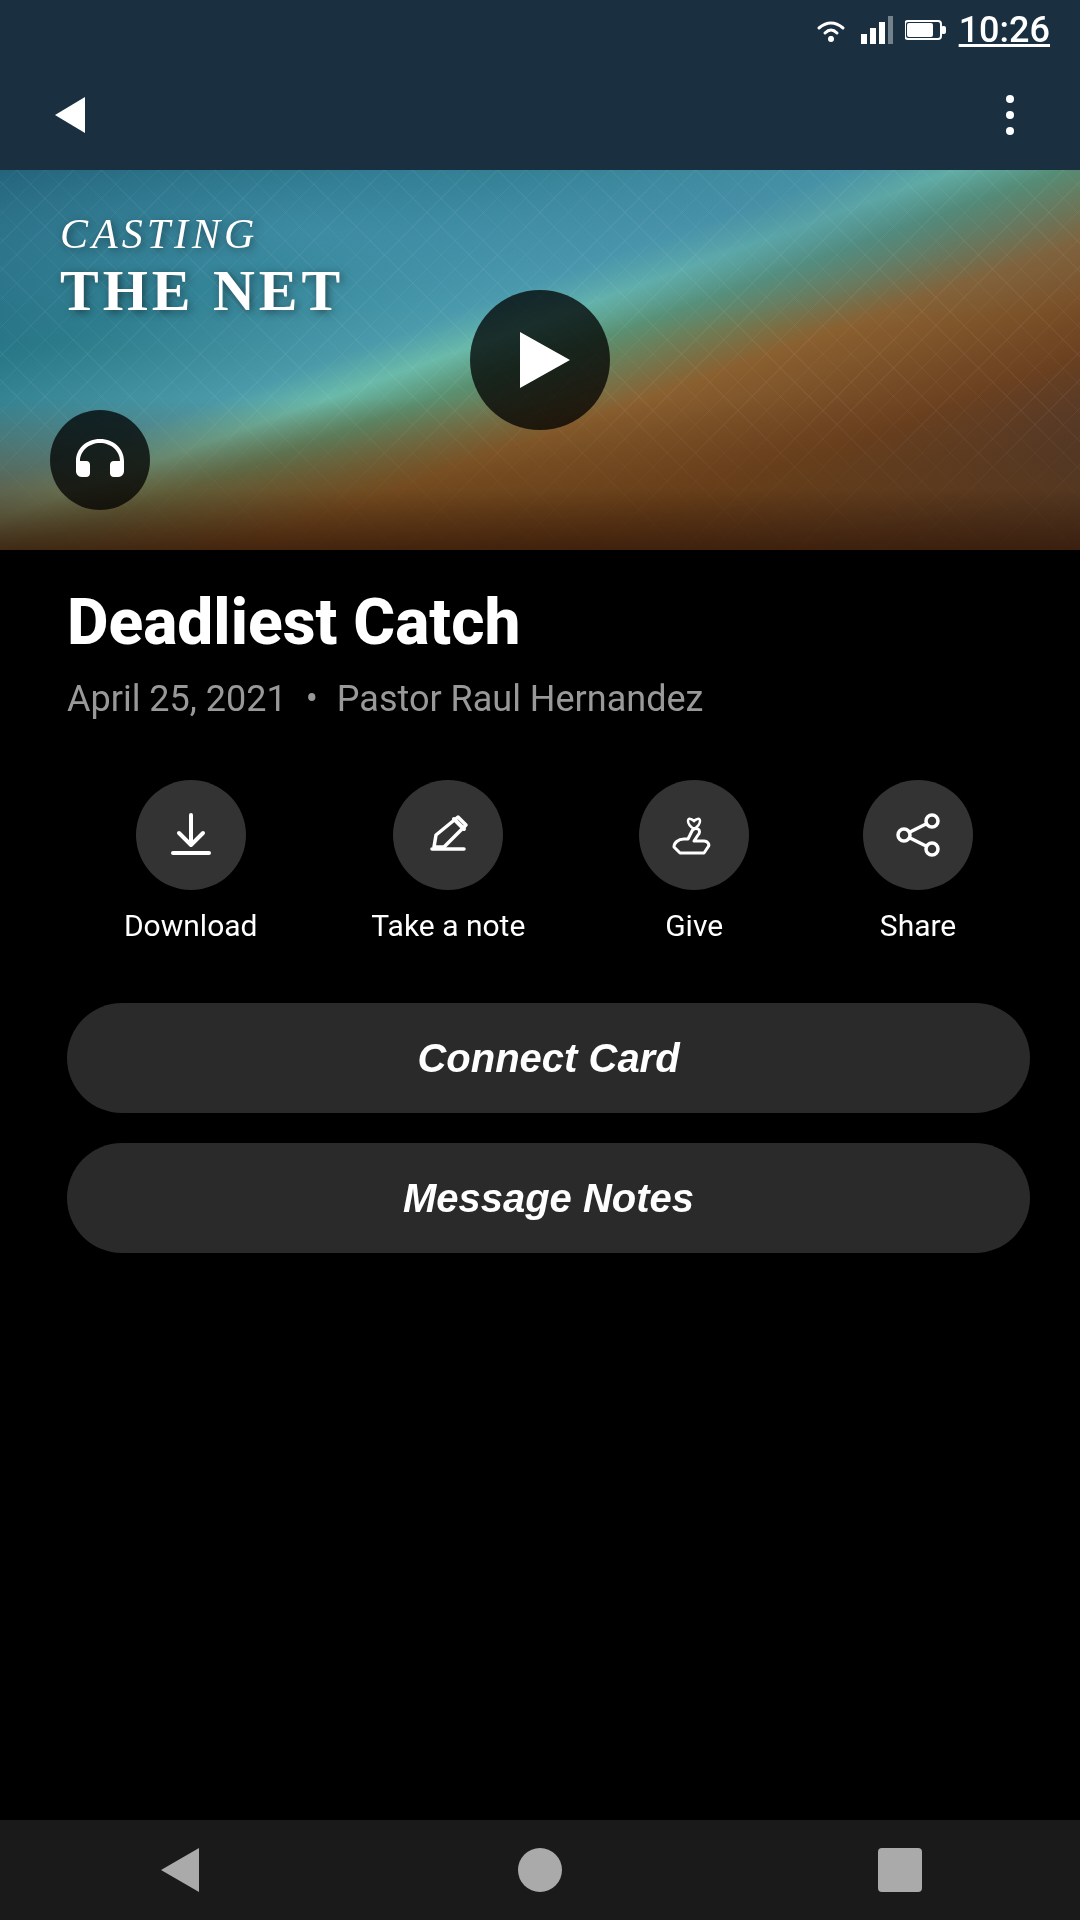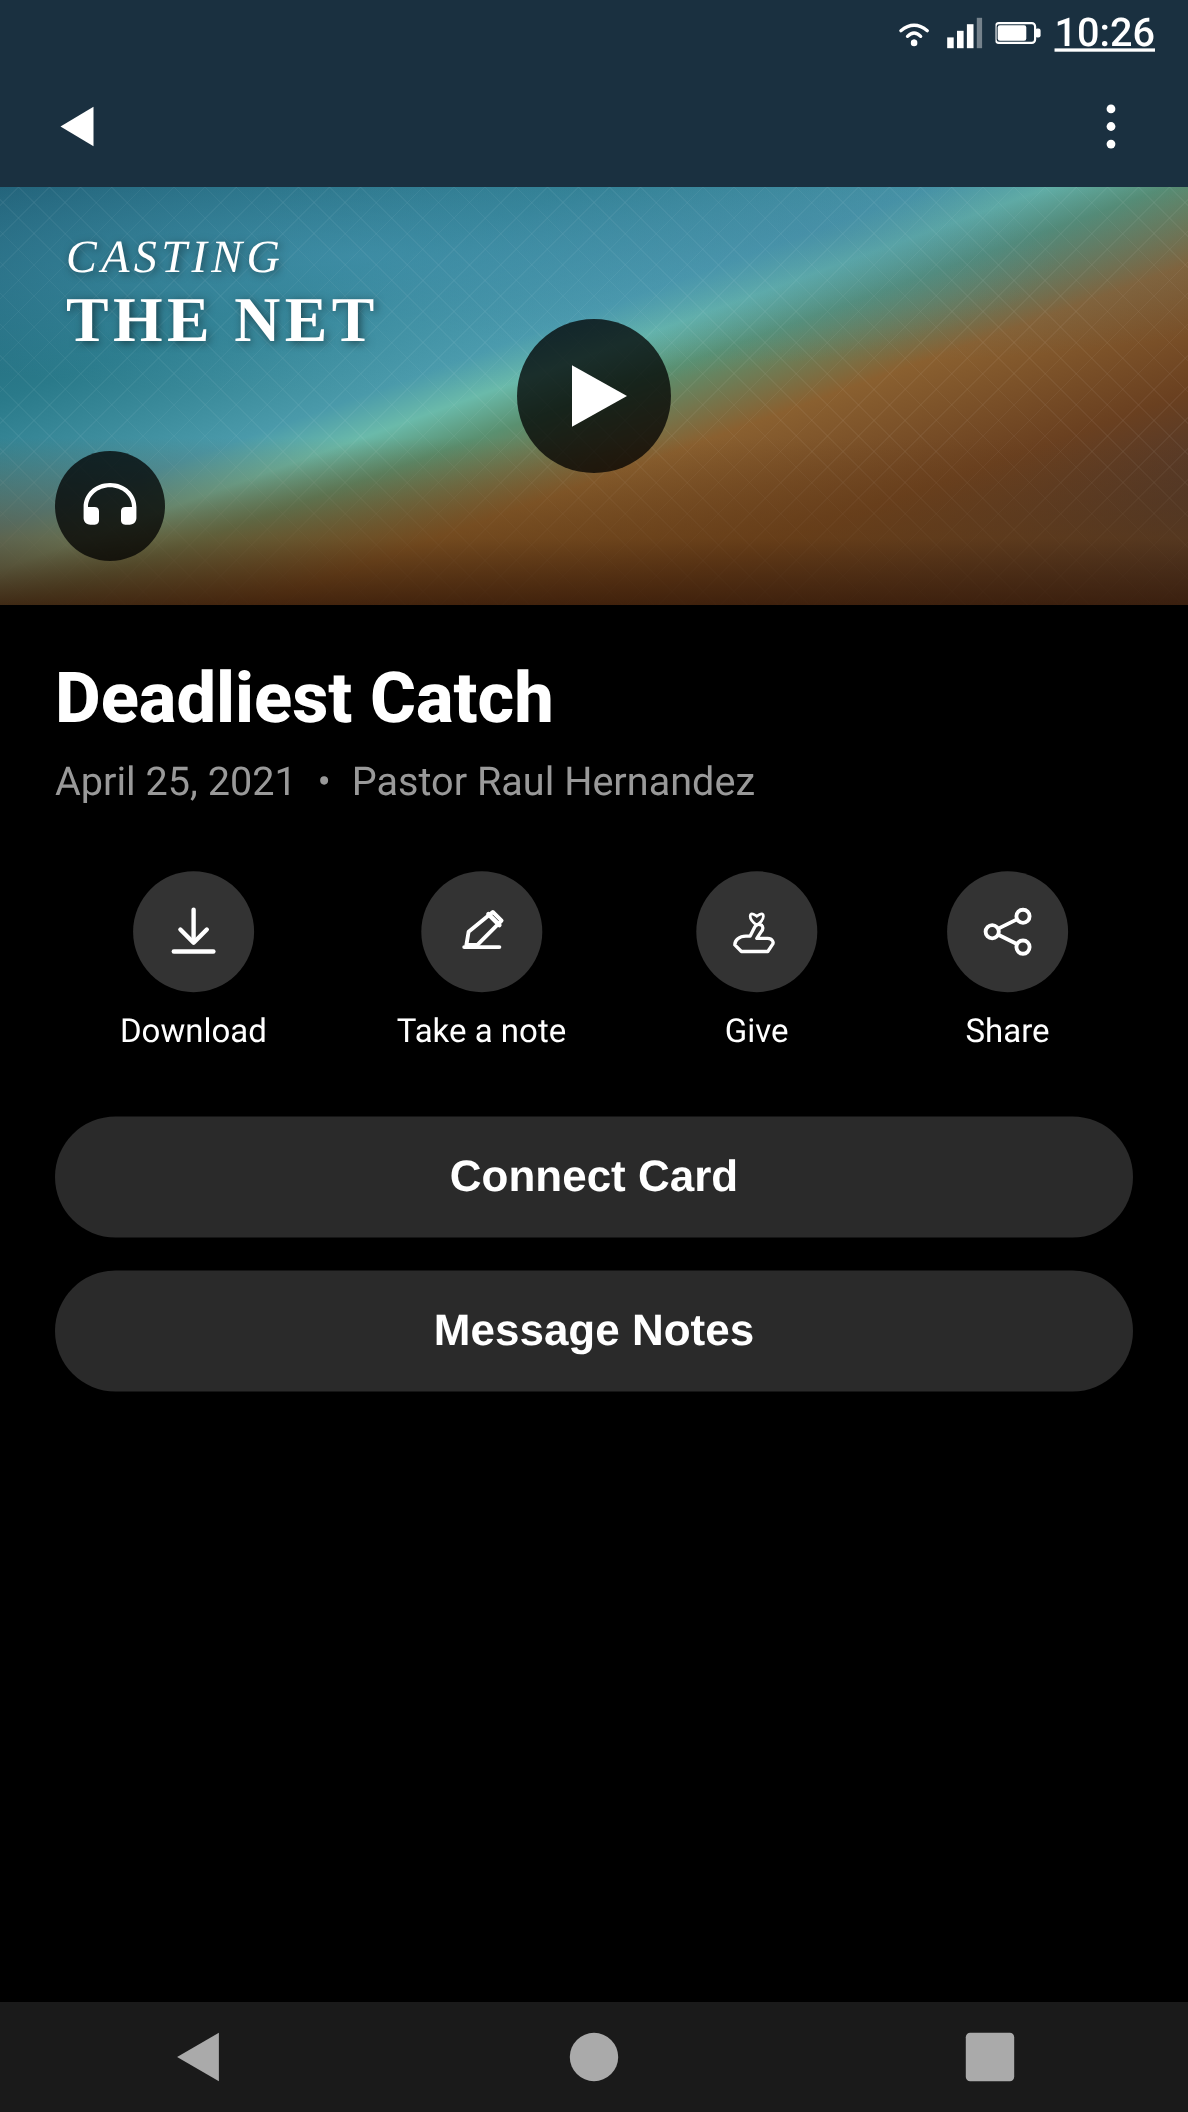--- a/index.html
+++ b/index.html
@@ -150,21 +150,22 @@
       cursor: pointer;
     }
     .headphones-icon {
       font-size: 48px;
       color: #fff;
     }
 
     
     .content {
       background: #000;
-      padding: 50px 50px 40px;
+      padding: 38px 50px 40px;
+      margin-left: 17px;
     }
     .sermon-title {
       font-size: 64px;
       font-weight: 800;
       color: #fff;
       margin-bottom: 20px;
       line-height: 1.1;
     }
     .sermon-meta {
       font-size: 36px;
@@ -209,20 +210,21 @@
       width: 100%;
       background: #2a2a2a;
       border: none;
       border-radius: 60px;
       height: 110px;
       display: flex;
       align-items: center;
       justify-content: center;
       margin-bottom: 30px;
       cursor: pointer;
+      font-style: italic;
     }
     .large-btn-label {
       font-size: 40px;
       font-weight: 600;
       color: #fff;
     }
 
     
     .bottom-nav {
       position: fixed;

